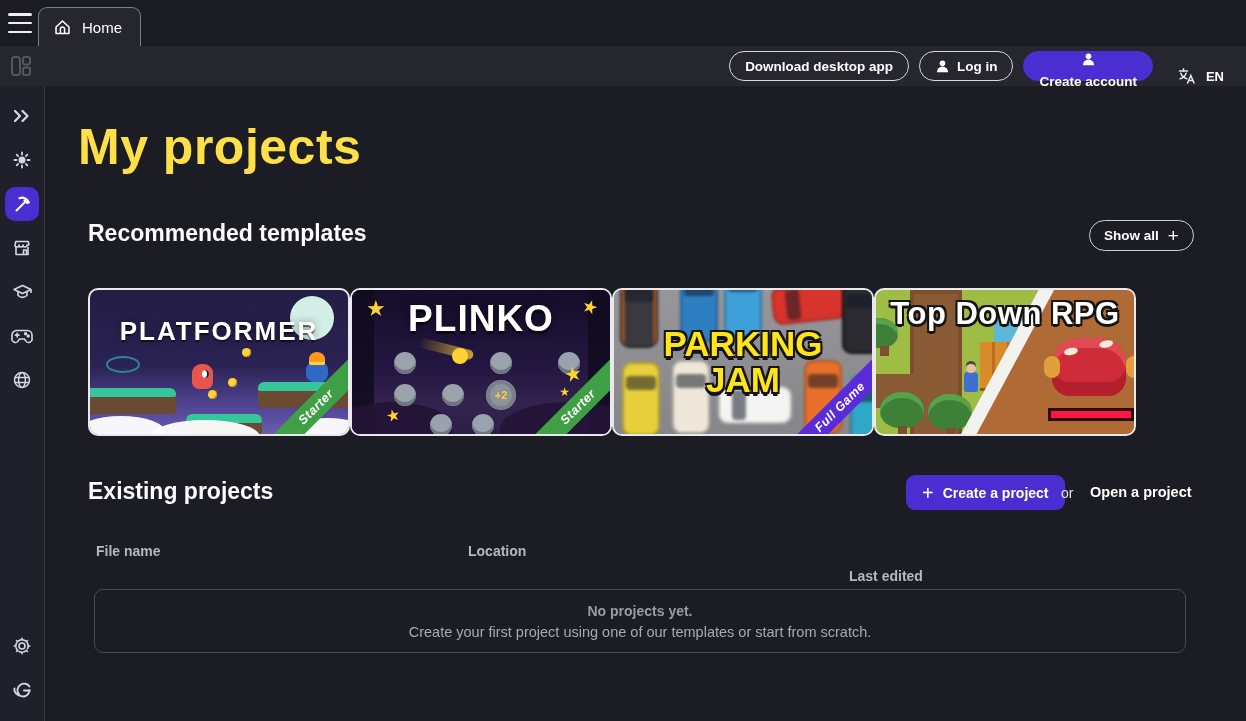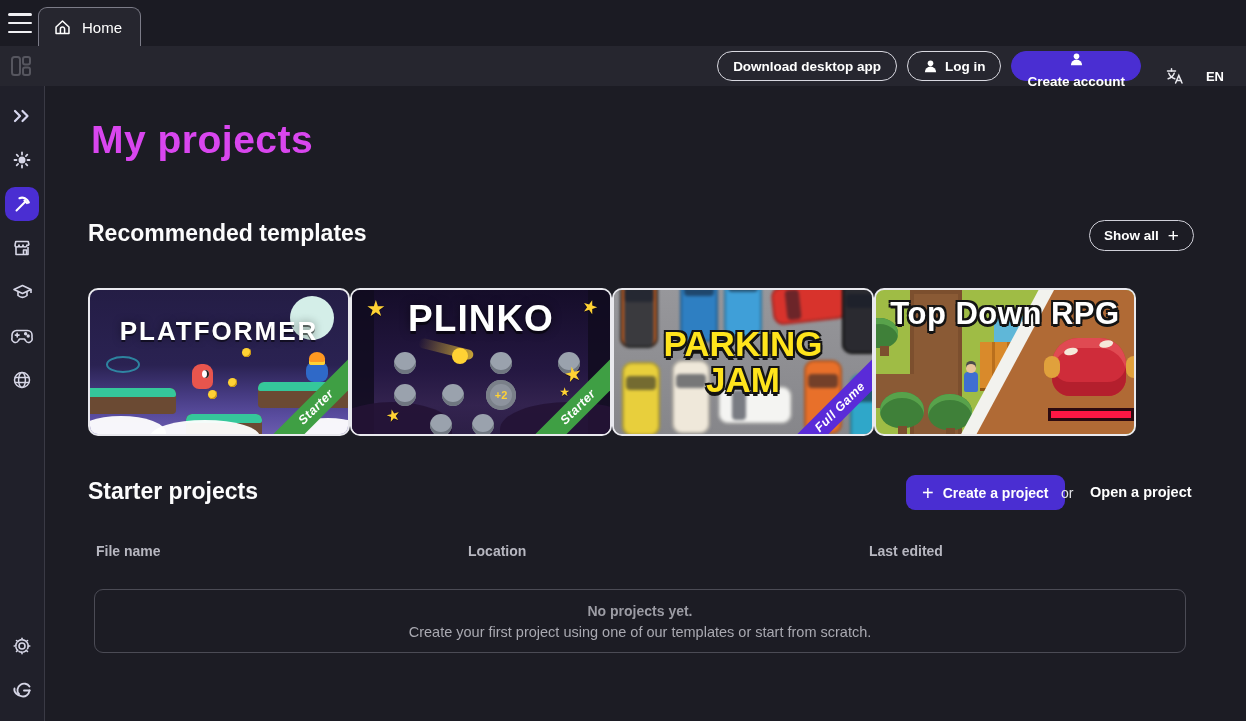--- a/index.html
+++ b/index.html
@@ -18,34 +18,34 @@
 
   
   .toolbar { position:absolute; left:0; top:46px; width:1246px; height:40px; background:#26262f;
     display:flex; align-items:center; }
   .panel-toggle { position:absolute; left:9px; top:8px; width:24px; height:24px; cursor:pointer; }
   .toolbar-right { position:absolute; right:22px; top:0; height:40px; display:flex; align-items:center; gap:10px; }
   .pill { height:30px; padding:0 15px; border:1px solid #d8d8e0; border-radius:16px; background:transparent;
     color:#fff; font-size:13.5px; font-weight:700; display:inline-flex; align-items:center; gap:7px;
     font-family:"Liberation Sans", sans-serif; cursor:pointer; white-space:nowrap; }
   .pill.primary { background:#4a2ed2; border-color:#4a2ed2;flex-direction:column; }
-  .lang { display:flex; align-items:center; gap:21px; margin-left:14px; color:#fff; font-size:13px;
+  .lang { display:flex; align-items:center; gap:9px; margin-left:14px; color:#fff; font-size:13px;
     font-weight:700; cursor:pointer;margin-top:20px; }
 
   
   .sidebar { position:absolute; left:0; top:86px; width:45px; height:635px; background:#20202a;
     border-right:1px solid #3a3a45; display:flex; flex-direction:column; align-items:center; padding:13px 0 14px; }
   .side-btn { width:34px; height:34px; margin-bottom:10px; border-radius:10px; display:flex;
     align-items:center; justify-content:center; color:#d6d6e6; cursor:pointer; flex-shrink:0; }
   .side-btn.selected { background:#4a2ed2; color:#fff; }
   .side-btn.push-down { margin-top:auto; }
 
   
   .content { position:absolute; left:45px; top:86px; width:1201px; height:635px; background:#1c1c24; }
-  .page-title { position:absolute; left:46px; top:32px; color:#d946ef; font-size:39px; font-weight:800;
+  .page-title { position:absolute; left:33px; top:32px; color:#fde047; font-size:50px; font-weight:800;
     letter-spacing:0.5px; }
   .section-h { color:#fcfcfd; font-size:23px; font-weight:800; }
   .reco-h { position:absolute; left:43px; top:134px; }
   .showall { position:absolute; left:1044px; top:134px; height:31px; padding:0 14px; border:1px solid #cfcfd8;
     border-radius:16px; background:transparent; color:#fff; font-size:13.5px; font-weight:700;
     display:inline-flex; align-items:center; gap:9px; cursor:pointer; font-family:"Liberation Sans", sans-serif; }
   .showall .plus { font-size:19px; font-weight:400; line-height:1; }
 
   
   .cards { position:absolute; left:43px; top:202px; display:flex; }
@@ -132,21 +132,21 @@
   .existing-h { position:absolute; left:43px; top:392px; }
   .create-btn { position:absolute; left:861px; top:389px; height:35px; padding:0 16px; background:#4a2ed2;
     border:none; border-radius:9px; color:#fff; font-size:14px; font-weight:700; display:inline-flex;
     align-items:center; gap:9px; cursor:pointer; font-family:"Liberation Sans", sans-serif; }
   .create-btn .plus { font-size:20px; font-weight:400; line-height:1; }
   .or-text { position:absolute; left:1016px; top:399px; color:#e5e5ea; font-size:14px; }
   .open-link { position:absolute; left:1045px; top:398px; color:#fff; font-size:14.5px; font-weight:700;
     cursor:pointer; background:none; border:none; font-family:"Liberation Sans", sans-serif; }
 
   .table-head { position:absolute; top:457px; color:#b7b7c0; font-size:14px; font-weight:700; }
-  .th-file { left:51px; } .th-loc { left:423px; } .th-edit { left:824px; }
+  .th-file { left:51px; } .th-loc { left:423px; } .th-edit { left:804px;margin-top:25px; }
 
   .empty-box { position:absolute; left:49px; top:503px; width:1092px; height:64px; border:1px solid #4b4b55;
     border-radius:9px; display:flex; flex-direction:column; align-items:center; justify-content:center; gap:5px; }
   .empty-l1 { color:#9c9ca4; font-size:14px; font-weight:700; }
   .empty-l2 { color:#a9a9b1; font-size:14.5px; }
 
   svg { display:block; }
 </style>
 </head>
 <body>
@@ -399,21 +399,21 @@
         <div class="bush" style="left:52px; bottom:4px;"></div>
         <div class="bush" style="left:-14px; top:28px; width:36px; height:30px;"></div>
         <div class="rpg-right-bg"></div>
         <div class="rpg-stripe"></div>
         <div class="frog"></div>
         <div class="hp"></div>
         <div class="card-title rpg-title">Top Down RPG</div>
       </div>
     </div>
 
-    <div class="section-h existing-h">Starter projects</div>
+    <div class="section-h existing-h">Existing projects</div>
     <button class="create-btn">
       <span class="plus">+</span>
       <span>Create a project</span>
     </button>
     <span class="or-text">or</span>
     <button class="open-link">Open a project</button>
 
     <div class="table-head th-file">File name</div>
     <div class="table-head th-loc">Location</div>
     <div class="table-head th-edit">Last edited</div>

